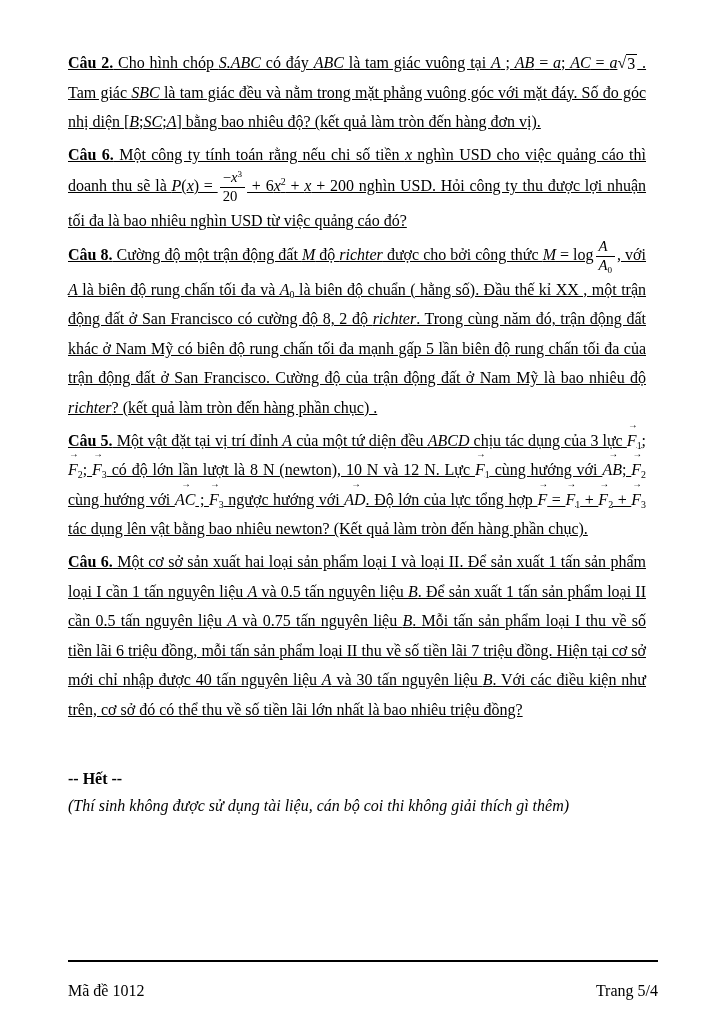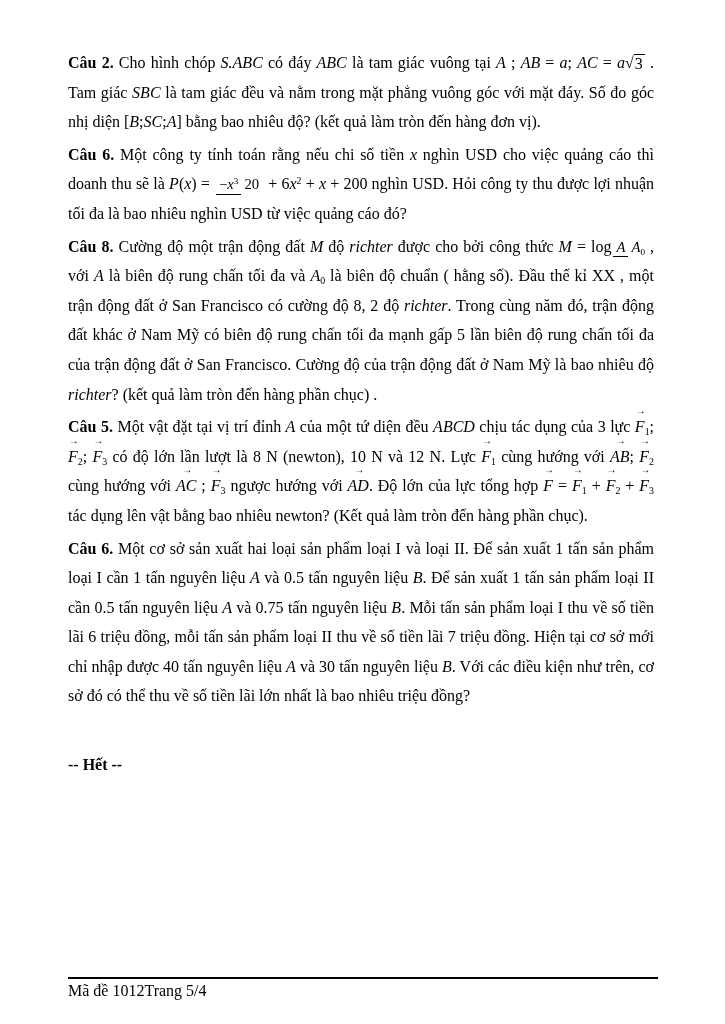--- a/index.html
+++ b/index.html
@@ -11,31 +11,32 @@
     font-family: "Liberation Serif", "DejaVu Serif", serif;
   }
   .page {
     position: relative;
     width: 725px; height: 1024px;
     padding: 48px 67px 0 68px;
     overflow: hidden;
     background: #ffffff;
   }
   .question {
-    margin: 0 4px 3px 0;
+    margin: 0 12px 3px 0;
     font-size: 16px;
     line-height: 1.85;
     text-align: justify;
+    text-decoration: underline;
   }
   .qlabel { font-weight: bold; }
   .s-i { font-style: italic; }
   .s-sup { font-size: 0.62em; vertical-align: 0.55em; line-height: 0; }
   .s-sub { font-size: 0.62em; vertical-align: -0.28em; line-height: 0; }
   .frac {
-    display: inline-flex; flex-direction: row;
+    display: inline-flex; flex-direction: column;
     vertical-align: middle; text-align: left;
     font-size: 0.92em; line-height: 1.2; padding: 0 2px;
   }
   .frac .num { border-bottom: 1px solid #000; padding: 0 3px; }
   .frac .den { padding: 0 3px; }
   .sqrt { display: inline-flex; align-items: stretch; white-space: nowrap; }
   .sqrt-sign { line-height: 1.15; }
   .sqrt-body { border-top: 1px solid #000; line-height: 1.15; padding: 0 2px 0 1px; }
   .vecwrap { white-space: nowrap; }
   .vec { position: relative; display: inline-block; font-style: italic; }
@@ -43,22 +44,22 @@
     content: "→";
     position: absolute; left: 0; right: -2px; top: -0.62em;
     font-size: 0.6em; font-style: normal; text-align: center; line-height: 1;
   }
   .end-block { margin-top: 40px; font-size: 16px; line-height: 1.7; }
   .end-marker { font-weight: bold; }
   .end-note { font-style: italic; }
   .footer {
     position: absolute; left: 68px; right: 67px; bottom: 24px;
     border-top: 2px solid #000;
-    display: flex; justify-content: flex-start;
-    font-size: 16px; padding-top: 3px;
+    display: flex; justify-content: space-between;
+    font-size: 16px; padding-top: 20px;
   }
 </style>
 </head>
 <body>
 
 <div class="page">
 
   <main>
       <p class="question"><b class="qlabel">Câu 2.</b> Cho hình chóp <span class="s-i">S.ABC</span> có đáy <span class="s-i">ABC</span> là tam giác vuông tại <span class="s-i">A</span> ; <span class="s-i">AB</span> = <span class="s-i">a</span>; <span class="s-i">AC</span> = <span class="s-i">a</span><span class="sqrt">
           <span class="sqrt-sign">√</span>
@@ -71,20 +72,21 @@
       <p class="question"><b class="qlabel">Câu 8.</b> Cường độ một trận động đất <span class="s-i">M</span> độ <span class="s-i">richter</span> được cho bởi công thức <span class="s-i">M</span> = log<span class="frac">
           <span class="num"><span class="s-i">A</span></span>
           <span class="den"><span class="s-i">A</span><span class="s-sub">0</span></span>
         </span>, với <span class="s-i">A</span> là biên độ rung chấn tối đa và <span class="s-i">A</span><span class="s-sub">0</span> là biên độ chuẩn ( hằng số). Đầu thế kỉ XX , một trận động đất ở San Francisco có cường độ 8, 2 độ <span class="s-i">richter</span>. Trong cùng năm đó, trận động đất khác ở Nam Mỹ có biên độ rung chấn tối đa mạnh gấp 5 lần biên độ rung chấn tối đa của trận động đất ở San Francisco. Cường độ của trận động đất ở Nam Mỹ là bao nhiêu độ <span class="s-i">richter</span>? (kết quả làm tròn đến hàng phần chục) .</p>
       <p class="question"><b class="qlabel">Câu 5.</b> Một vật đặt tại vị trí đỉnh <span class="s-i">A</span> của một tứ diện đều <span class="s-i">ABCD</span> chịu tác dụng của 3 lực <span class="vecwrap"><span class="vec">F</span><span class="s-sub">1</span></span>; <span class="vecwrap"><span class="vec">F</span><span class="s-sub">2</span></span>; <span class="vecwrap"><span class="vec">F</span><span class="s-sub">3</span></span> có độ lớn lần lượt là 8 N (newton), 10 N và 12 N. Lực <span class="vecwrap"><span class="vec">F</span><span class="s-sub">1</span></span> cùng hướng với <span class="vecwrap"><span class="vec">AB</span></span>; <span class="vecwrap"><span class="vec">F</span><span class="s-sub">2</span></span> cùng hướng với <span class="vecwrap"><span class="vec">AC</span></span> ; <span class="vecwrap"><span class="vec">F</span><span class="s-sub">3</span></span> ngược hướng với <span class="vecwrap"><span class="vec">AD</span></span>. Độ lớn của lực tổng hợp <span class="vecwrap"><span class="vec">F</span></span> = <span class="vecwrap"><span class="vec">F</span><span class="s-sub">1</span></span> + <span class="vecwrap"><span class="vec">F</span><span class="s-sub">2</span></span> + <span class="vecwrap"><span class="vec">F</span><span class="s-sub">3</span></span> tác dụng lên vật bằng bao nhiêu newton? (Kết quả làm tròn đến hàng phần chục).</p>
       <p class="question"><b class="qlabel">Câu 6.</b> Một cơ sở sản xuất hai loại sản phẩm loại I và loại II. Để sản xuất 1 tấn sản phẩm loại I cần 1 tấn nguyên liệu <span class="s-i">A</span> và 0.5 tấn nguyên liệu <span class="s-i">B</span>. Để sản xuất 1 tấn sản phẩm loại II cần 0.5 tấn nguyên liệu <span class="s-i">A</span> và 0.75 tấn nguyên liệu <span class="s-i">B</span>. Mỗi tấn sản phẩm loại I thu về số tiền lãi 6 triệu đồng, mỗi tấn sản phẩm loại II thu về số tiền lãi 7 triệu đồng. Hiện tại cơ sở mới chỉ nhập được 40 tấn nguyên liệu <span class="s-i">A</span> và 30 tấn nguyên liệu <span class="s-i">B</span>. Với các điều kiện như trên, cơ sở đó có thể thu về số tiền lãi lớn nhất là bao nhiêu triệu đồng?</p>
     </main>
 
   <div class="end-block">
     <div class="end-marker">-- Hết --</div>
+    <div class="end-note">(Thí sinh không được sử dụng tài liệu, cán bộ coi thi không giải thích gì thêm)</div>
   </div>
 
   <footer class="footer">
     <span>Mã đề 1012</span>
     <span>Trang 5/4</span>
   </footer>
 
 </div>
 
 </body></html>

